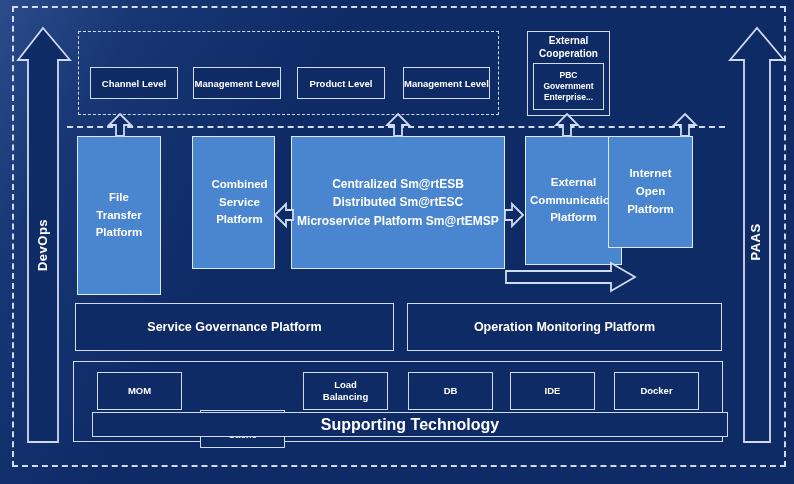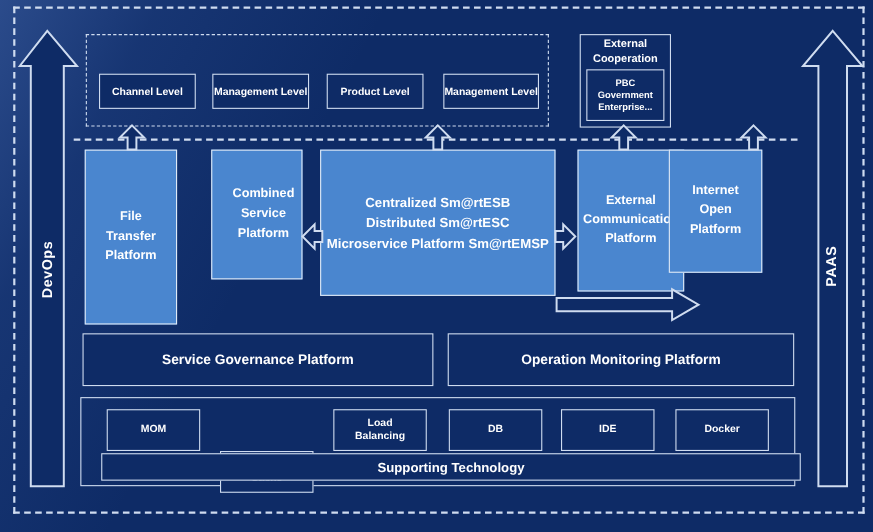--- a/index.html
+++ b/index.html
@@ -60,32 +60,32 @@
   }
   .unit-inner{
     position:absolute;border:1.5px solid #cfdcf0;
     display:flex;align-items:center;justify-content:center;
     text-align:center;font-size:8.5px;font-weight:bold;line-height:1.3;
   }
   #ext-coop .unit-inner{left:5px;right:5px;top:31px;bottom:5px;}
   #inet-users .unit-inner{left:7px;right:7px;top:27px;bottom:5px;}
   .platform{font-size:11.5px;line-height:1.55;top:136px;}
   #plat-file{left:77px;width:84px;height:159px;}
-  #plat-combined{left:192px;width:83px;height:118px;padding-left:12px;}
+  #plat-combined{left:192px;width:83px;height:133px;padding-left:12px;}
   #plat-central{left:291px;width:214px;height:133px;font-size:12px;}
   #plat-extcomm{left:525px;width:97px;height:129px;}
   #plat-inetopen{left:608px;width:85px;height:112px;text-align:center;}
   .gov{top:303px;height:48px;font-size:12.5px;}
   #gov-service{left:75px;width:319px;}
   #gov-operation{left:407px;width:315px;}
   .support-outer{left:73px;top:361px;width:650px;height:81px;border:1.5px solid #cfdcf0;z-index:1;}
   .tech{top:372px;height:38px;width:85px;font-size:9.5px;line-height:1.25;}
   #tech-0{left:97px;text-align:right;}  #tech-1{left:200px;margin-top:38px;} #tech-2{left:303px;}
   #tech-3{left:408px;} #tech-4{left:510px;} #tech-5{left:614px;}
-  .support-bar{left:92px;top:412px;width:636px;height:25px;font-size:12px;}
+  .support-bar{left:92px;top:412px;width:636px;height:25px;font-size:16px;}
   .rail-label{
     z-index:3;width:100px;height:16px;
     text-align:center;font-weight:bold;font-size:13px;letter-spacing:0.5px;
     transform:rotate(-90deg);
   }
   #devops-label{left:-7px;top:237px;}
   #paas-label{left:706px;top:234px;}
   svg.shape{position:absolute;z-index:3;overflow:visible;}
   svg.shape path{fill:#0e2b66;stroke:#cfdcf0;stroke-width:1.8;stroke-linejoin:miter;}
 </style>

